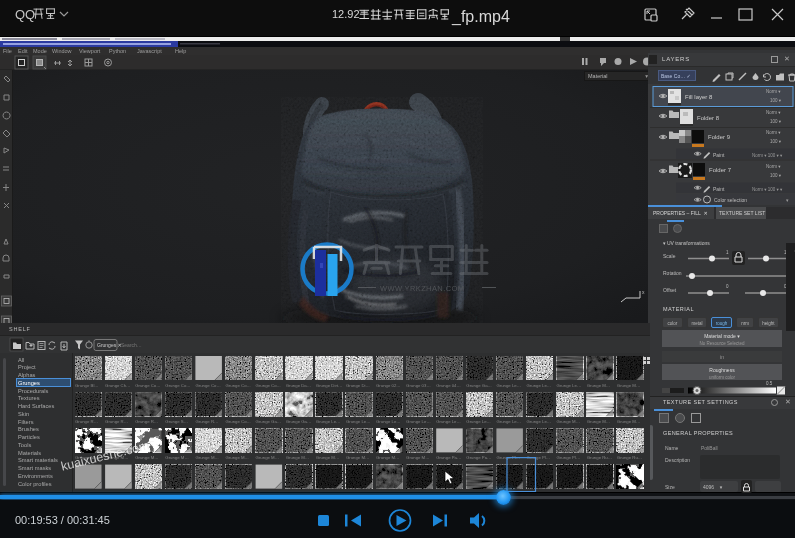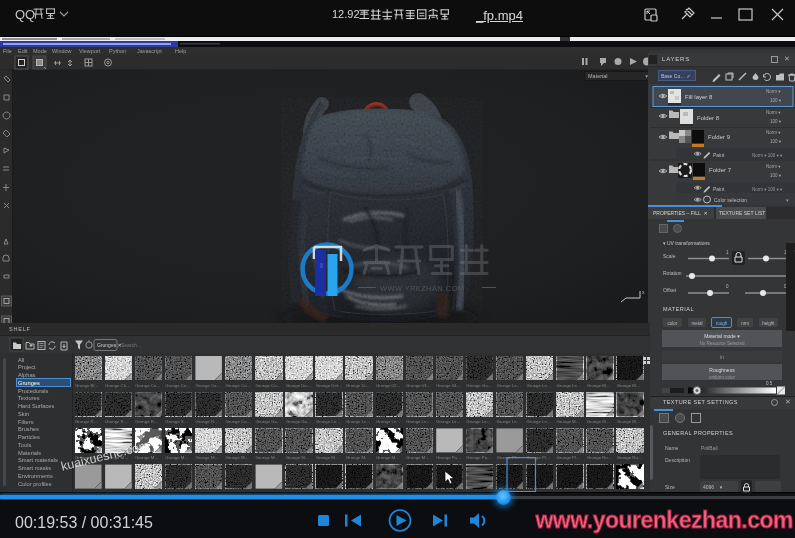--- a/index.html
+++ b/index.html
@@ -19,21 +19,21 @@
 #matdd{left:584px;top:71px;width:68px;height:10px;background:#262626;border:1px solid #171717;color:#b5b5b5;font-size:5.5px;padding:1px 3px;}
 #matdd b{position:absolute;right:3px;top:1px;font-weight:normal;color:#999;}
 #rp{left:650px;top:50px;width:145px;height:442px;background:#333436;font-size:5px;color:#c0c0c0;}
 #shelf{left:0;top:323px;width:650px;height:169px;background:#2e2f30;}
 #shelfhdr{left:0;top:323px;width:650px;height:13px;background:#2a2a2b;border-bottom:1px solid #222;}
 #shelftools{left:0;top:336px;width:650px;height:17px;background:#313233;}
 #cats{left:0;top:353px;width:73px;height:139px;background:#2e2f30;border-right:1px solid #232323;}
 .cat{position:absolute;left:18px;color:#a9a9a9;font-size:5.7px;white-space:nowrap;}
 #prog{left:0;top:493px;width:795px;height:7px;background:#101215;}
 #bottombar{left:0;top:500px;width:795px;height:38px;background:#0b0d10;}
-#timetxt{left:15px;top:514px;color:#cdd2d6;font-size:16px;}
+#timetxt{left:15px;top:514px;color:#cdd2d6;font-size:11px;}
 #wm{right:2px;top:507px;color:#ee6282;font-size:23px;font-weight:bold;letter-spacing:-0.5px;-webkit-text-stroke:0.9px #b01f40;}
 </style></head><body>
 <div id="stage">
 <div id="topbar" class="abs"></div>
 <div id="qqtxt" class="abs">QQ</div>
 <svg class="abs" style="left:0;top:0" width="120" height="30">
       <g stroke="#c6c6c6" stroke-width="1.0" opacity="1" stroke-linecap="round">
         <line x1="33.9" y1="9.1" x2="43.1" y2="9.1"></line>
         <line x1="36.3" y1="9.1" x2="35.4" y2="18.4"></line>
         <line x1="40.7" y1="9.1" x2="42.0" y2="18.4"></line>
@@ -106,21 +106,21 @@
       <g stroke="#d8d8d8" stroke-width="1.0" opacity="1" stroke-linecap="round">
         <line x1="441.1" y1="9.8" x2="448.4" y2="9.8"></line>
         <line x1="441.1" y1="9.8" x2="441.1" y2="14.2"></line>
         <line x1="448.4" y1="9.8" x2="448.4" y2="14.2"></line>
         <line x1="441.1" y1="14.2" x2="448.4" y2="14.2"></line>
         <line x1="444.8" y1="14.2" x2="444.8" y2="19.0"></line>
         <line x1="441.6" y1="19.0" x2="447.9" y2="19.0"></line>
         <line x1="442.6" y1="16.4" x2="446.9" y2="16.4"></line>
       </g>
     </svg>
-<div class="abs" style="left:476px;top:8px;color:#d8d8d8;font-size:13px;text-decoration:underline;">_fp.mp4</div>
+<div class="abs" style="left:452px;top:8px;color:#d8d8d8;font-size:16px;">_fp.mp4</div>
 <svg class="abs" style="left:640px;top:6px" width="150" height="20" fill="none" stroke="#c9c9c9" stroke-width="1.2">
 <rect x="5" y="3" width="11" height="11" rx="1"></rect>
       <rect x="11" y="9" width="6" height="6" rx="1" fill="#0d0d0d"></rect>
       <path d="M7 5 l3 3 M10 5 h-3 v3" stroke-width="1"></path>
 <path d="M46 3 l6 6 M45 6 l4 -4 l5 5 l-4 4 z M42 13 l4.5 -4.5"></path>
 <path d="M71 12 h11"></path>
 <rect x="99" y="3" width="13" height="11"></rect>
 <path d="M132 3 l11 11 M143 3 l-11 11"></path>
 </svg>
 <div id="sptitle" class="abs"></div>
@@ -1007,13 +1007,12 @@
       <rect x="318" y="15" width="11" height="11" rx="1.5" fill="#1d86d8"></rect>
       <rect x="345" y="14.5" width="2.5" height="12" fill="#1d86d8"></rect>
       <path d="M361 14.5 v12 l-10 -6 z" fill="#1d86d8"></path>
       <circle cx="400" cy="20.5" r="10.5" fill="none" stroke="#1d86d8" stroke-width="1.7"></circle>
       <path d="M396.5 15 v11 l10 -5.5 z" fill="#1d86d8"></path>
       <path d="M433 14.5 v12 l10 -6 z" fill="#1d86d8"></path>
       <rect x="444.5" y="14.5" width="2.5" height="12" fill="#1d86d8"></rect>
       <path d="M470 17.5 h4 l5 -4.5 v15 l-5 -4.5 h-4 z" fill="#1d86d8"></path>
       <path d="M482 16 a6 6 0 0 1 0 9.5" stroke="#1d86d8" stroke-width="2" fill="none"></path>
     </svg>
-<div id="wm" class="abs">www.yourenkezhan.com</div>
 </div>
 </body></html>

